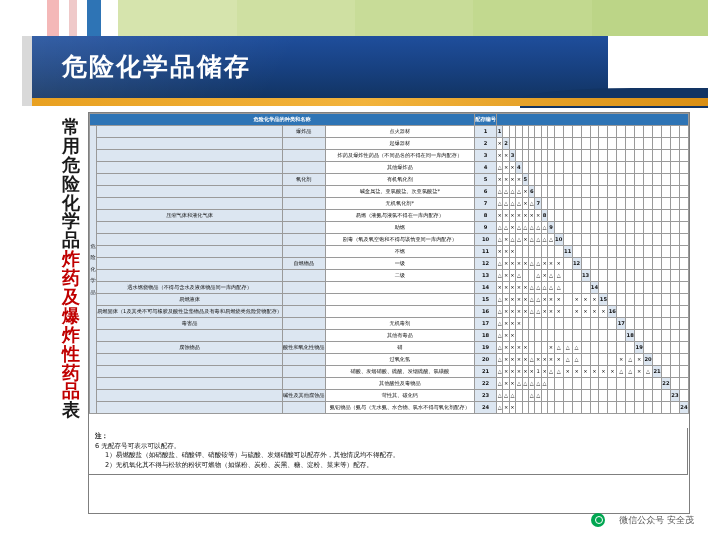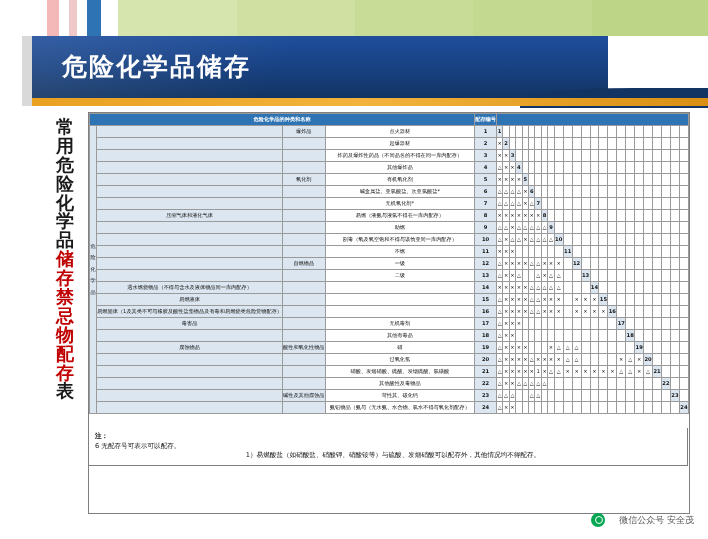--- a/index.html
+++ b/index.html
@@ -35,21 +35,21 @@
   .goldcurve{
     position:absolute;left:520px;top:88px;width:188px;height:20px;
     background:#123463;border-radius:60% 0 0 0;
   }
   .leftbar{position:absolute;left:22px;top:36px;width:10px;height:70px;background:#d9d9d9;}
 
   
   .vcaption{
     position:absolute;left:50px;top:118px;width:30px;
     font-size:18px;font-weight:bold;line-height:1.05;
-    text-align:center;color:#1a1a1a;
+    text-align:right;color:#1a1a1a;
     font-family:"DejaVu Sans","Liberation Sans",sans-serif;
   }
   .vcaption .red{color:#c00000;}
   .vcaption span{display:block;}
 
   
   .frame{
     position:absolute;left:88px;top:112px;width:600px;height:400px;
     border:1px solid #7f7f7f;background:#ffffff;
   }
@@ -71,21 +71,21 @@
   
   .notes{
     position:absolute;left:88px;top:428px;width:600px;
     border:1px solid #7f7f7f;border-top:none;background:#fff;
     padding:4px 6px 4px 6px;box-sizing:border-box;
     font-size:6.6px;line-height:1.45;color:#111;
     font-family:"DejaVu Sans","Liberation Sans",sans-serif;
   }
   .notes .t{font-weight:bold;}
   .notes .ln{white-space:nowrap;overflow:hidden;text-overflow:clip;}
-  .ind1{padding-left:10px;text-align:center;}
+  .ind1{padding-left:10px;}
 
   
   .wm{
     position:absolute;right:14px;bottom:12px;display:flex;align-items:center;gap:14px;
   }
   .wm .dot{
     width:14px;height:14px;border-radius:50%;background:#00a651;
     position:relative;flex:0 0 auto;
   }
   .wm .dot:after{
@@ -115,21 +115,21 @@
 <div class="titlebar">
   <div class="sheen"></div>
   <div class="title-text">危险化学品储存</div>
 </div>
 <div class="goldcurve"></div>
 <div class="goldbar"></div>
 <div class="leftbar"></div>
 
 <div class="vcaption">
   <span>常用危险化学品</span>
-  <span class="red">储存禁忌物配存</span>
+  <span class="red">炸药及爆炸性药品</span>
   <span>表</span>
 </div>
 
 <div class="frame">
   <table class="main" id="matrix">
       <tbody>
         <tr>
           <td class="hdr" colspan="4">危险化学品的种类和名称</td>
           <td class="hdr">配存编号</td>
           <td class="hdr" colspan="24"></td>
@@ -857,20 +857,21 @@
         </tr>
       </tbody>
     </table>
 </div>
 
 <div class="notes">
   <div class="t ln">注：</div>
   <div id="notelines">
       <div class="ln">6   无配存号可表示可以配存。</div>
       <div class="ln ind1">1）易燃酸盐（如硝酸盐、硝酸钾、硝酸铵等）与硫酸、发烟硝酸可以配存外，其他情况均不得配存。</div>
+      <div class="ln ind1">2）无机氧化其不得与松软的粉状可燃物（如煤粉、炭粉、炭黑、糖、淀粉、菜末等）配存。</div>
     </div>
 </div>
 
 <div class="wm">
   <div class="dot"></div>
   <div class="txt">
     <span>微信公众号</span>
     <span>安全茂</span>
   </div>
 </div>

